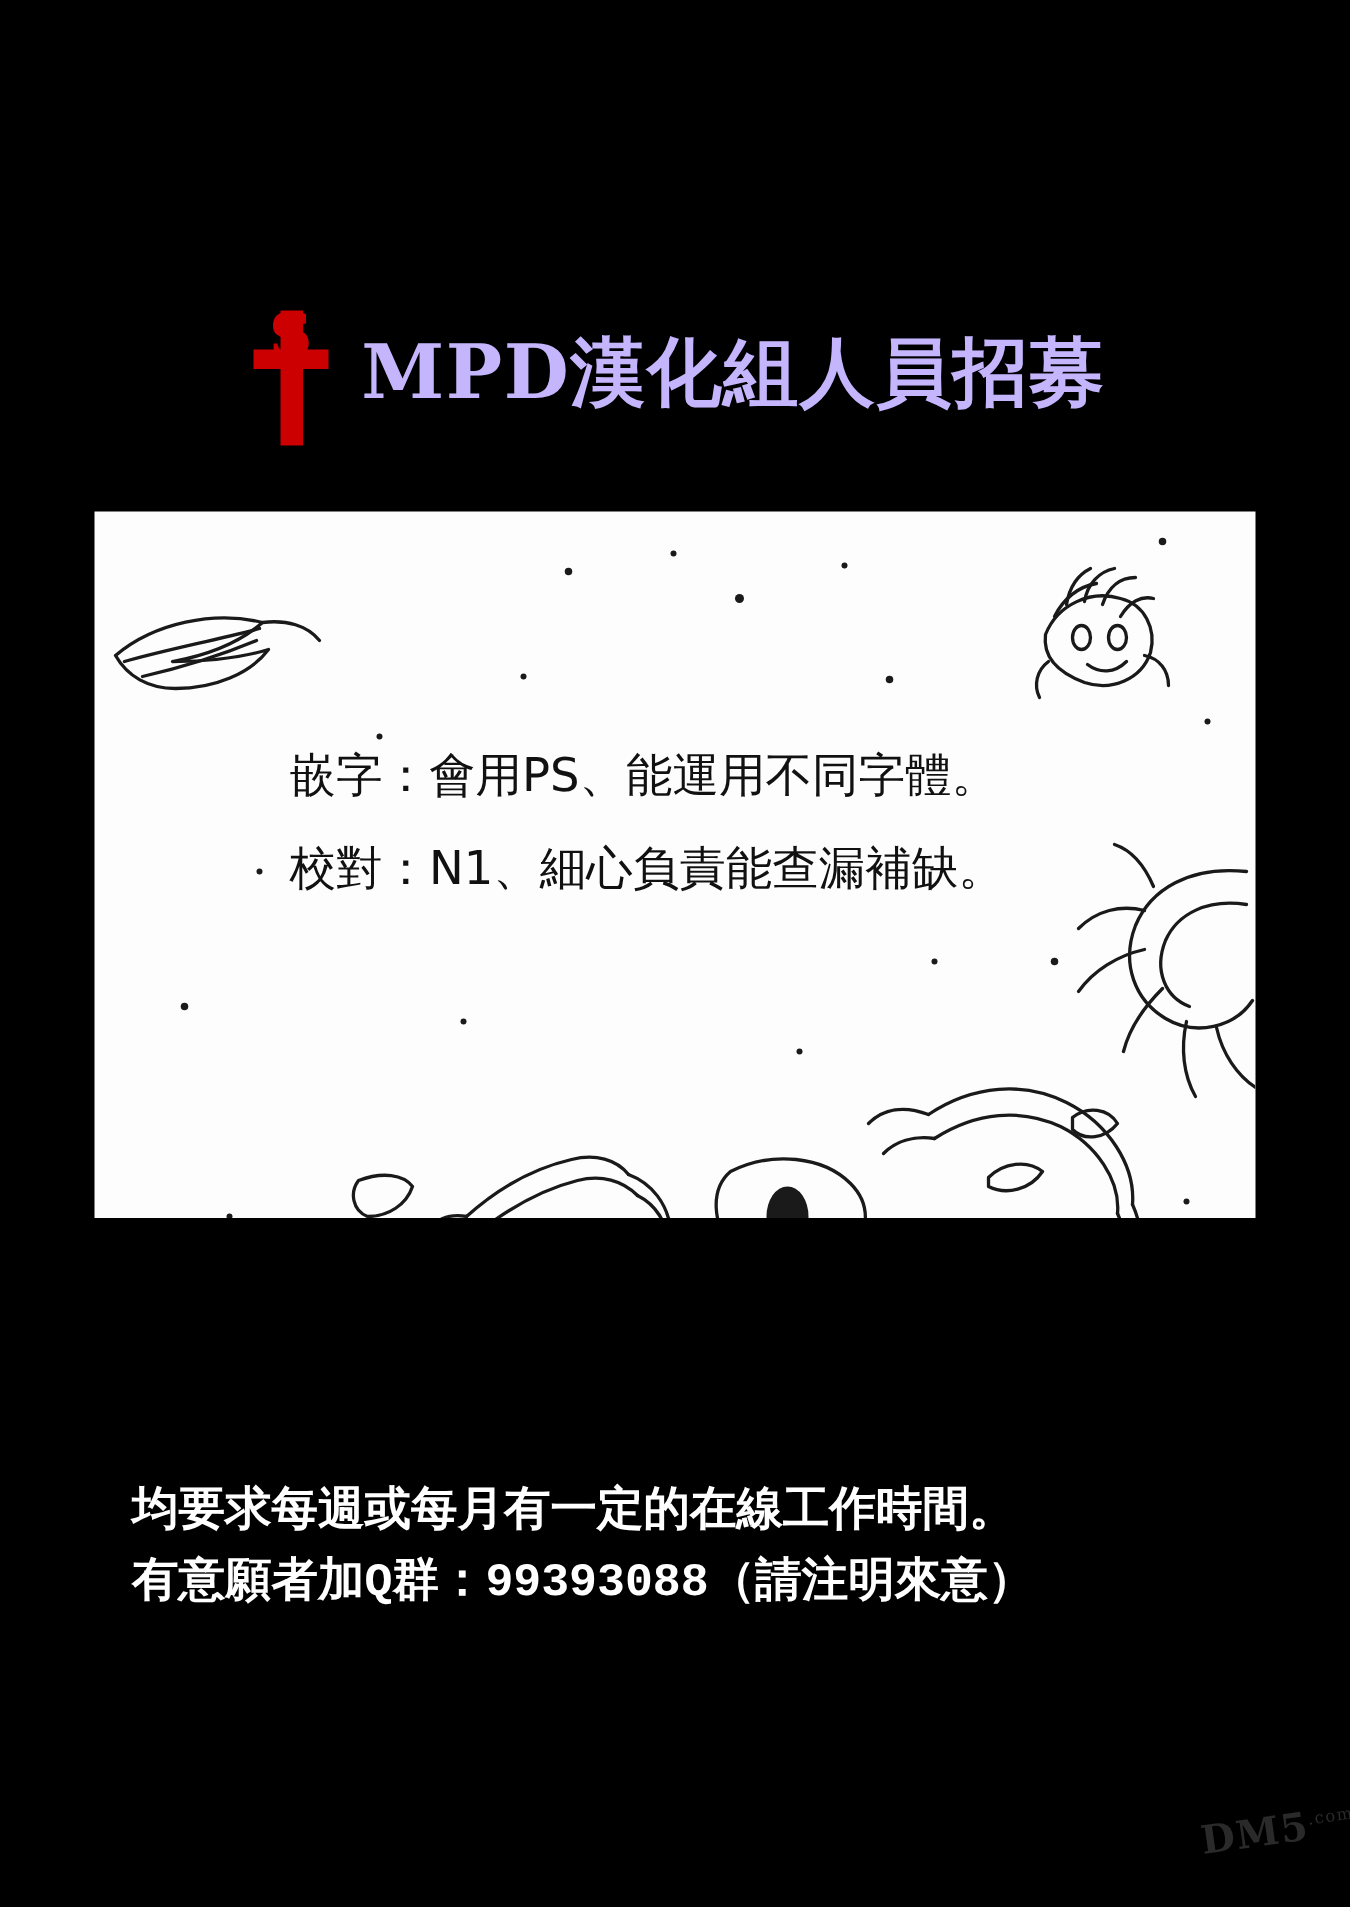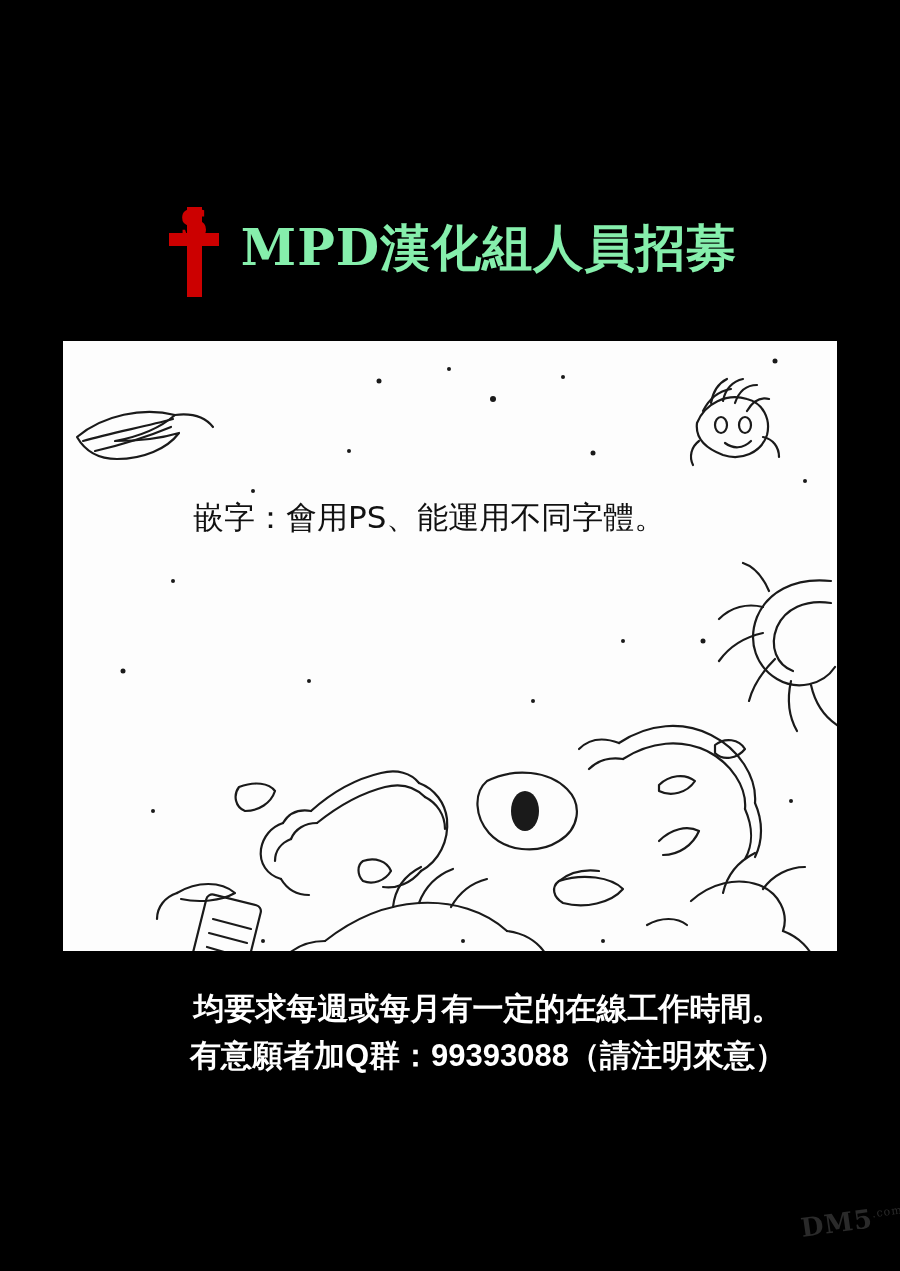--- a/index.html
+++ b/index.html
@@ -63,36 +63,36 @@
     height: 38px;
     color: #cc0000;
     font-family: "DejaVu Serif", serif;
     font-size: 40px;
     font-weight: bold;
     line-height: 38px;
     text-align: center;
   }
 
   .main-title {
-    color: #86efac;
+    color: #c4b5fd;
     font-family: "DejaVu Serif", serif;
     font-weight: bold;
     font-size: 50px;
     letter-spacing: 1px;
     white-space: nowrap;
     line-height: 1;
   }
 
   
   .panel {
     position: absolute;
     left: 63px;
     top: 341px;
     width: 774px;
-    height: 610px;
+    height: 471px;
     background: #fdfdfd;
     overflow: hidden;
   }
   .panel svg {
     position: absolute;
     left: 0;
     top: 0;
   }
 
   .req-list {
@@ -111,26 +111,25 @@
 
   
   .notes {
     position: absolute;
     left: 88px;
     top: 985px;
     width: 800px;
   }
   .note-line {
     color: #ffffff;
-    font-family: Liberation Sans, sans-serif;
+    font-family: Liberation Mono, monospace;
     font-weight: bold;
     font-size: 31px;
     line-height: 47px;
     white-space: nowrap;
-    text-align: center;
   }
 
   
   .watermark {
     position: absolute;
     left: 803px;
     top: 1213px;
     color: #2a2a2a;
     font-family: "DejaVu Serif", serif;
     font-weight: bold;
@@ -258,20 +257,21 @@
         <circle cx="640" cy="300" r="2.5" fill="#1a1a1a" stroke="none"></circle>
         <circle cx="400" cy="600" r="2" fill="#1a1a1a" stroke="none"></circle>
         <circle cx="540" cy="600" r="2" fill="#1a1a1a" stroke="none"></circle>
         <circle cx="200" cy="600" r="2" fill="#1a1a1a" stroke="none"></circle>
         <circle cx="728" cy="460" r="2" fill="#1a1a1a" stroke="none"></circle>
       </g>
     </svg>
 
     <div class="req-list">
       <div class="req-line">嵌字：會用PS、能運用不同字體。</div>
+      <div class="req-line">校對：N1、細心負責能查漏補缺。</div>
     </div>
   </div>
 
   <div class="notes">
     <div class="note-line">均要求每週或每月有一定的在線工作時間。</div>
     <div class="note-line">有意願者加Q群：99393088（請注明來意）</div>
   </div>
 
   <div class="watermark">
     <span>DM5</span><span class="suffix">.com</span>

